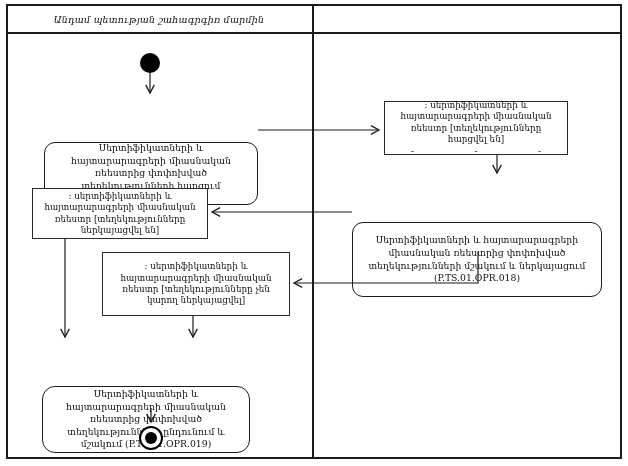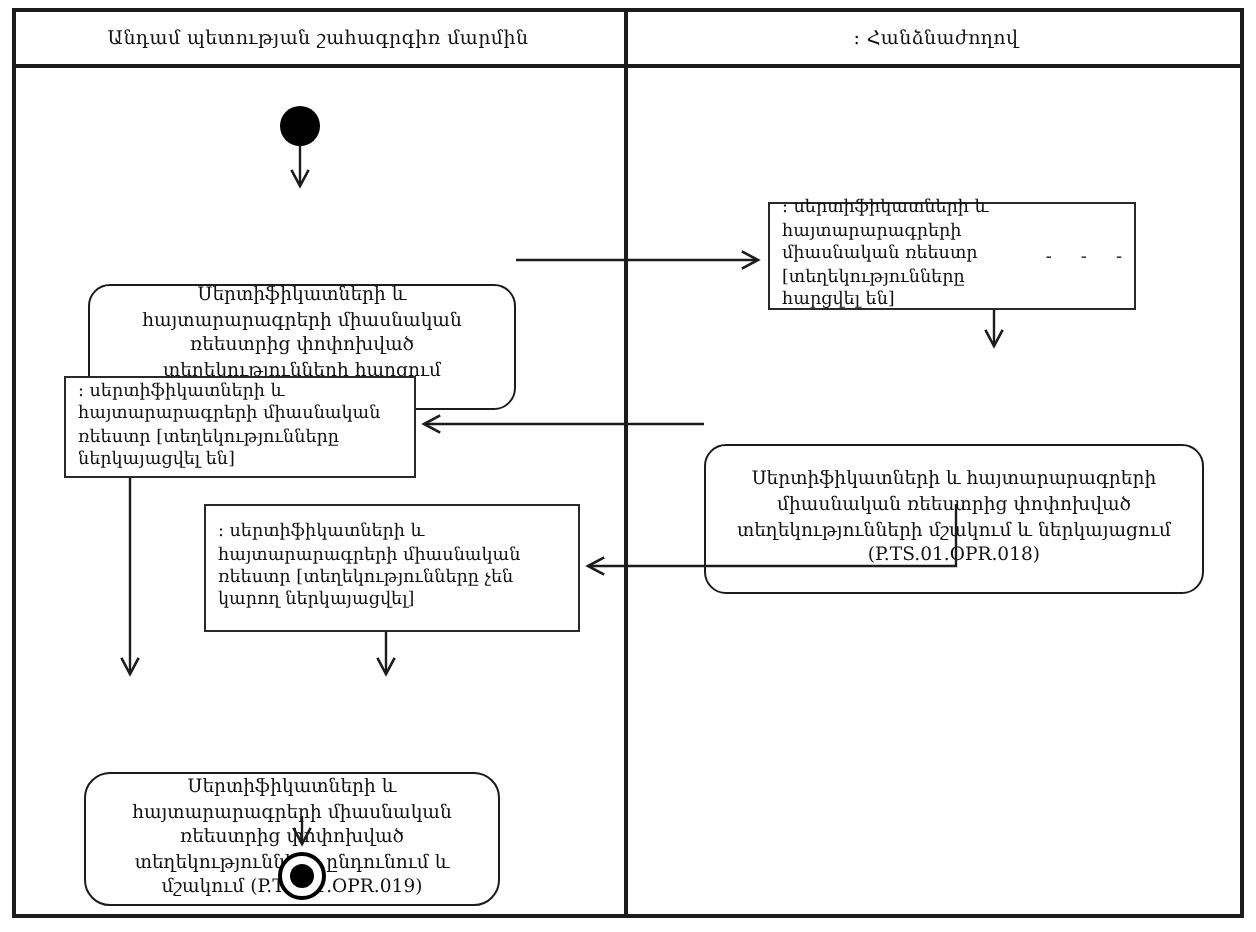--- a/index.html
+++ b/index.html
@@ -19,34 +19,34 @@
     position:absolute;left:6px;top:32px;width:616px;height:2px;background:#1c1c1c;
   }
   .lane-divider{
     position:absolute;left:312px;top:4px;width:2px;height:455px;background:#1c1c1c;
   }
   .lane-title{
     position:absolute;top:9px;height:20px;
     display:flex;align-items:center;justify-content:center;
     font-size:9.5px;letter-spacing:0.2px;text-align:center;
   }
-  .lane-title.left{left:8px;width:302px;}
+  .lane-title.left{left:8px;width:302px;font-style:italic;}
   .lane-title.right{left:316px;width:304px;}
   .action{
     position:absolute;box-sizing:border-box;
     border:1.5px solid #1c1c1c;border-radius:11px;background:#ffffff;
     display:flex;align-items:center;justify-content:center;
     text-align:center;font-size:9.3px;line-height:1.35;
     padding:3px 9px;z-index:2;margin-top:45px;
   }
   .objnode{
     position:absolute;box-sizing:border-box;
     border:1.5px solid #2a2a2a;background:#ffffff;
-    display:flex;flex-direction:row;align-items:center;justify-content:center;
-    font-size:8.8px;line-height:1.3;
+    display:flex;flex-direction:column;align-items:center;justify-content:center;
+    text-align:center;font-size:8.8px;line-height:1.3;
     padding:2px 6px;z-index:2;
   }
   #opr017{left:44px;top:97px;width:214px;height:63px;}
   #rect-requested{left:384px;top:101px;width:184px;height:54px;}
   #opr018{left:352px;top:177px;width:250px;height:75px;}
   #rect-submitted{left:32px;top:188px;width:176px;height:51px;}
   #rect-not-submitted{left:102px;top:252px;width:188px;height:64px;}
   #opr019{left:42px;top:341px;width:208px;height:67px;border-radius:13px;}
   .dash-row{
     display:flex;justify-content:space-between;width:130px;margin-top:2px;
@@ -60,21 +60,20 @@
 </head>
 <body>
 
 <div class="canvas">
 
   <div class="outer-frame"></div>
   <div class="header-sep"></div>
   <div class="lane-divider"></div>
 
   <div class="lane-title left">Անդամ պետության շահագրգիռ մարմին</div>
-  <div class="lane-title right">: Հանձնաժողով</div>
 
   <div class="action" id="opr017">
     <span>Սերտիֆիկատների և հայտարարագրերի միասնական ռեեստրից փոփոխված տեղեկությունների հարցում (P.TS.01.OPR.017)</span>
   </div>
 
   <div class="objnode" id="rect-requested">
     <span>: սերտիֆիկատների և հայտարարագրերի միասնական ռեեստր [տեղեկությունները հարցվել են]</span>
     <span class="dash-row">
       <span>-</span>
       <span>-</span>

